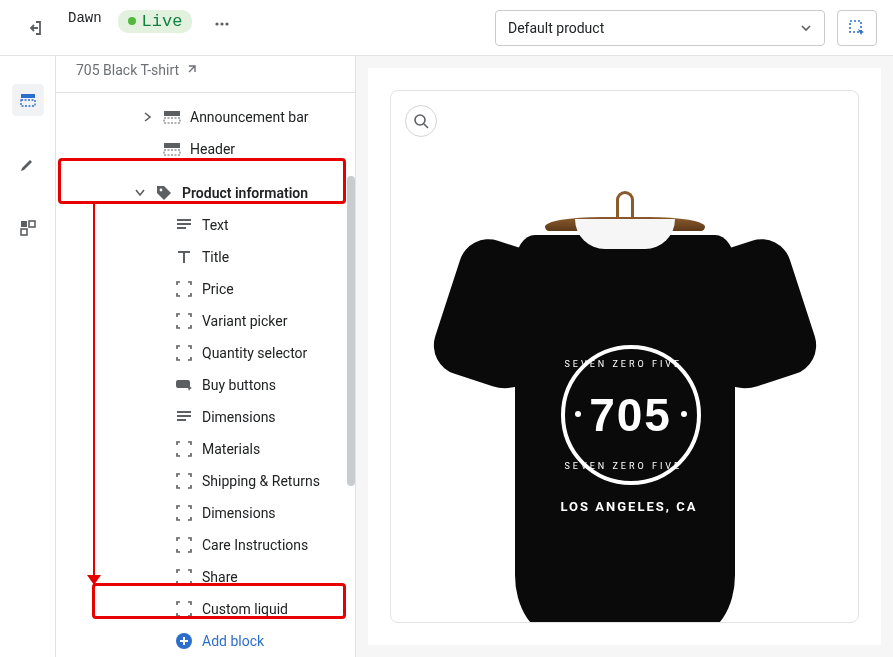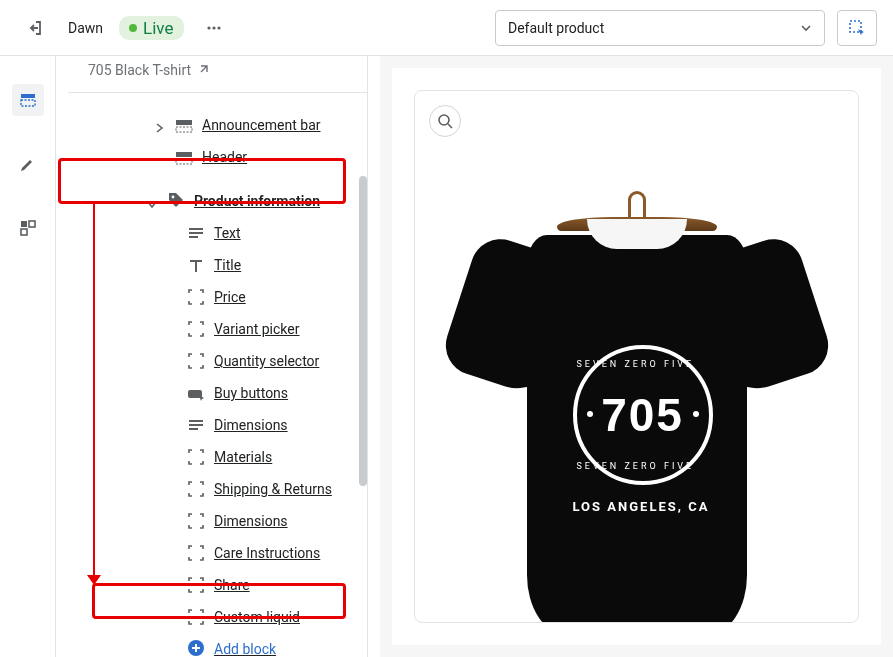--- a/index.html
+++ b/index.html
@@ -1,38 +1,38 @@
 <!DOCTYPE html>
 <html><head>
 <meta charset="utf-8">
 <style>
 * { box-sizing: border-box; margin: 0; padding: 0; }
 body { font-family: -apple-system, BlinkMacSystemFont, "Segoe UI", Roboto, sans-serif; font-size: 14px; color: #202223; background: #fff; width: 893px; height: 657px; overflow: hidden; }
 
 .topbar { display: flex; align-items: center; height: 56px; border-bottom: 1px solid #e1e3e5; padding: 0 16px; }
-.topbar-left { display: flex; align-items: center; gap: 16px; }
+.topbar-left { display: flex; align-items: flex-start; gap: 16px; font-family: Liberation Mono, monospace; }
 .exit-btn { width: 36px; height: 36px; display: flex; align-items: center; justify-content: center; cursor: pointer; }
 .theme-name { font-weight: 400; }
 .live-badge { display: inline-flex; align-items: center; gap: 6px; background: #e3f1df; color: #108043; padding: 2px 10px; border-radius: 10px; font-size: 17px; }
 .live-dot { width: 8px; height: 8px; background: #50b83c; border-radius: 50%; }
 .more-btn { cursor: pointer; padding: 4px; }
 .topbar-spacer { flex: 1; }
 .template-select { width: 330px; height: 36px; border: 1px solid #c9cccf; border-radius: 4px; padding: 0 12px; display: flex; align-items: center; justify-content: space-between; cursor: pointer; background: #fff; text-align: center; }
 .inspector-btn { width: 40px; height: 36px; margin-left: 12px; border: 1px solid #c9cccf; border-radius: 4px; display: flex; align-items: center; justify-content: center; cursor: pointer; }
 
-.main { display: flex; height: 601px; gap: 12px; }
+.main { display: flex; height: 601px; }
 
 .rail { width: 56px; border-right: 1px solid #e1e3e5; display: flex; flex-direction: column; align-items: center; padding-top: 28px; gap: 32px; }
 .rail-btn { width: 32px; height: 32px; display: flex; align-items: center; justify-content: center; cursor: pointer; border-radius: 4px; }
 .rail-btn.active { background: #f1f2f3; }
 
 .sidebar { width: 300px; border-right: 1px solid #e1e3e5; position: relative; overflow: hidden; background: #fff; }
 .breadcrumb { padding: 6px 16px 14px 20px; display: flex; align-items: center; gap: 6px; color: #6d7175; font-size: 14px; border-bottom: 1px solid #e1e3e5; cursor: pointer; }
 .tree { padding: 8px 0; position: relative; }
-.row { display: flex; align-items: flex-end; height: 32px; padding-left: 18px; cursor: pointer; gap: 8px; position: relative; text-decoration: underline; }
+.row { display: flex; align-items: center; height: 32px; padding-left: 18px; cursor: pointer; gap: 8px; position: relative; }
 .row.indent1 { padding-left: 86px; }
 .row.indent2 { padding-left: 118px; }
 .chev { width: 12px; display: flex; justify-content:center; }
 .icon-slot { width: 20px; display: flex; justify-content: center; color: #5c5f62; }
 .row-label { font-size: 14px; color: #202223; }
 .add-block { color: #2c6ecb; }
 .add-icon { color: #2c6ecb; }
 
 .scrollbar { position: absolute; right: 0; top: 120px; width: 8px; height: 310px; background: #c9cccf; border-radius: 4px; }
 

